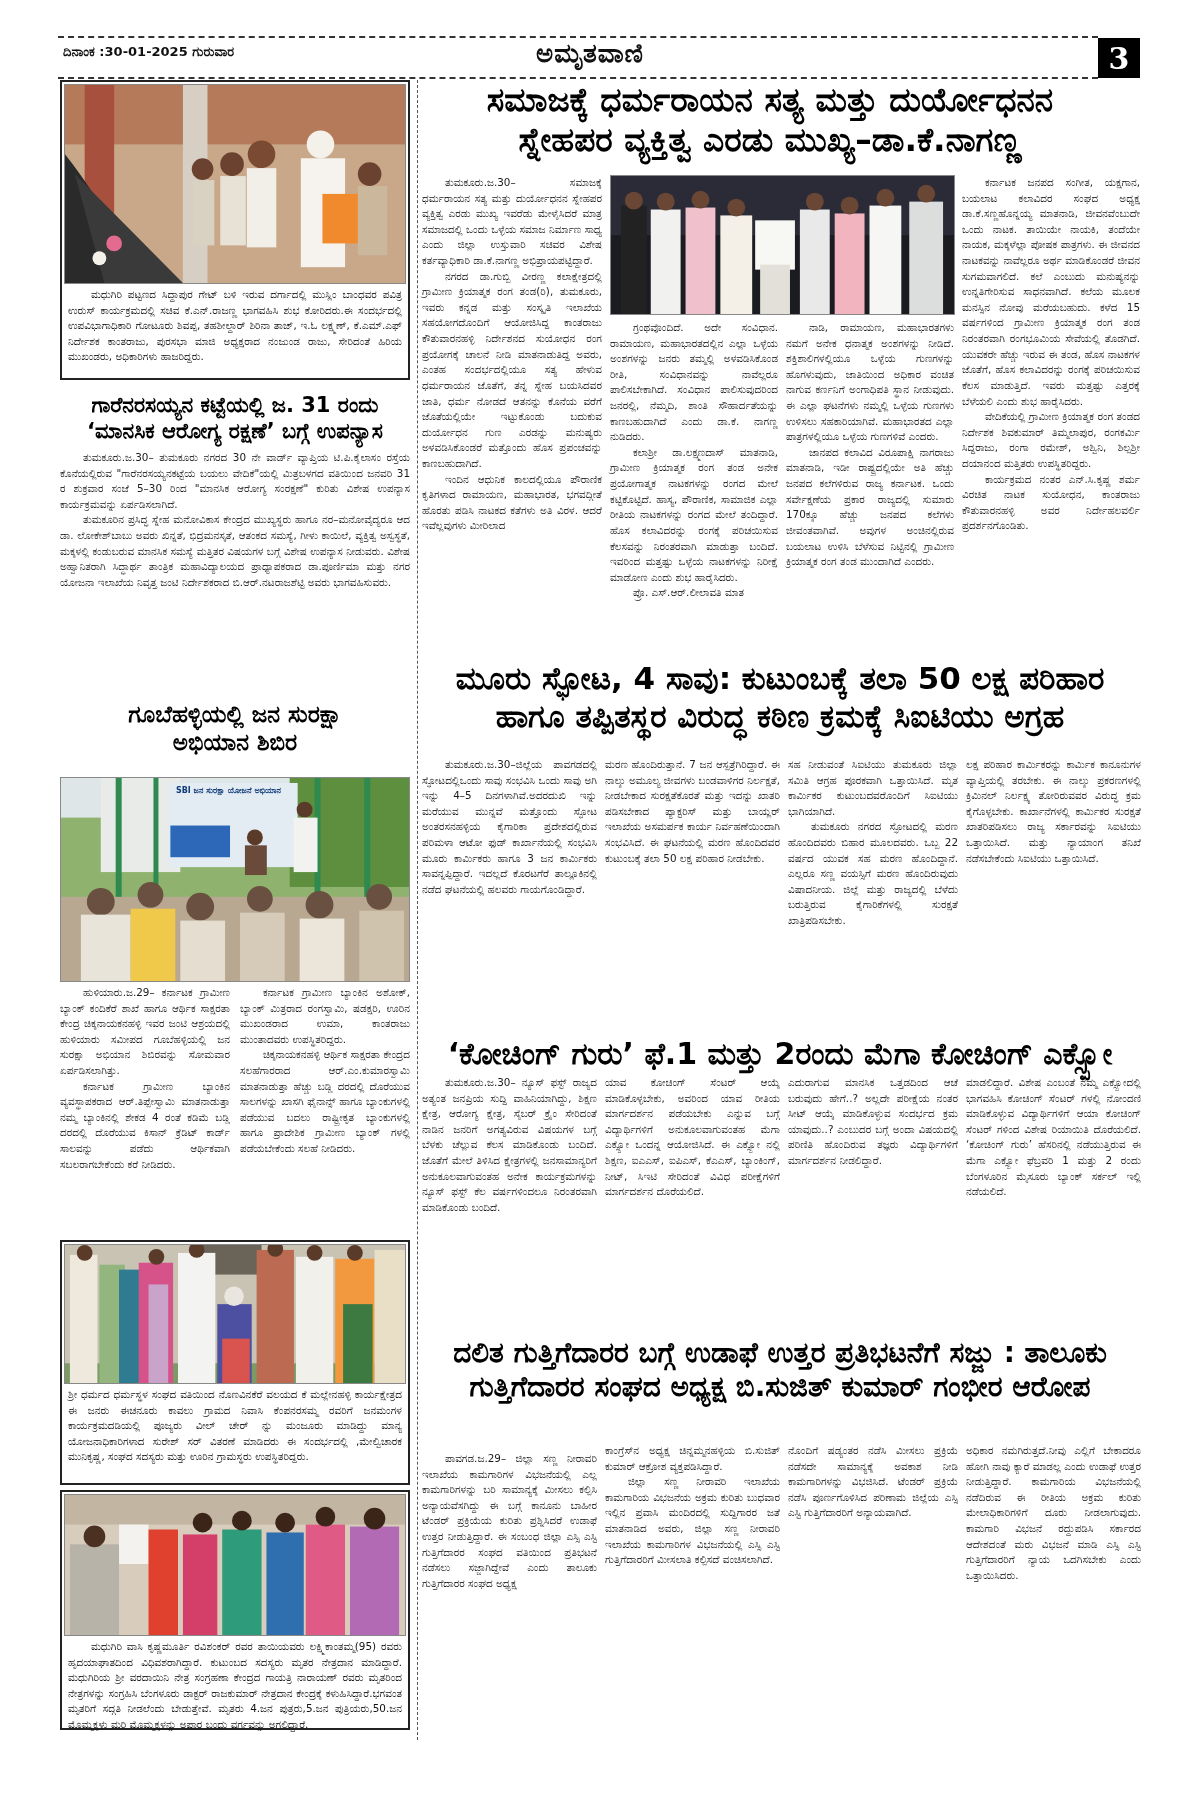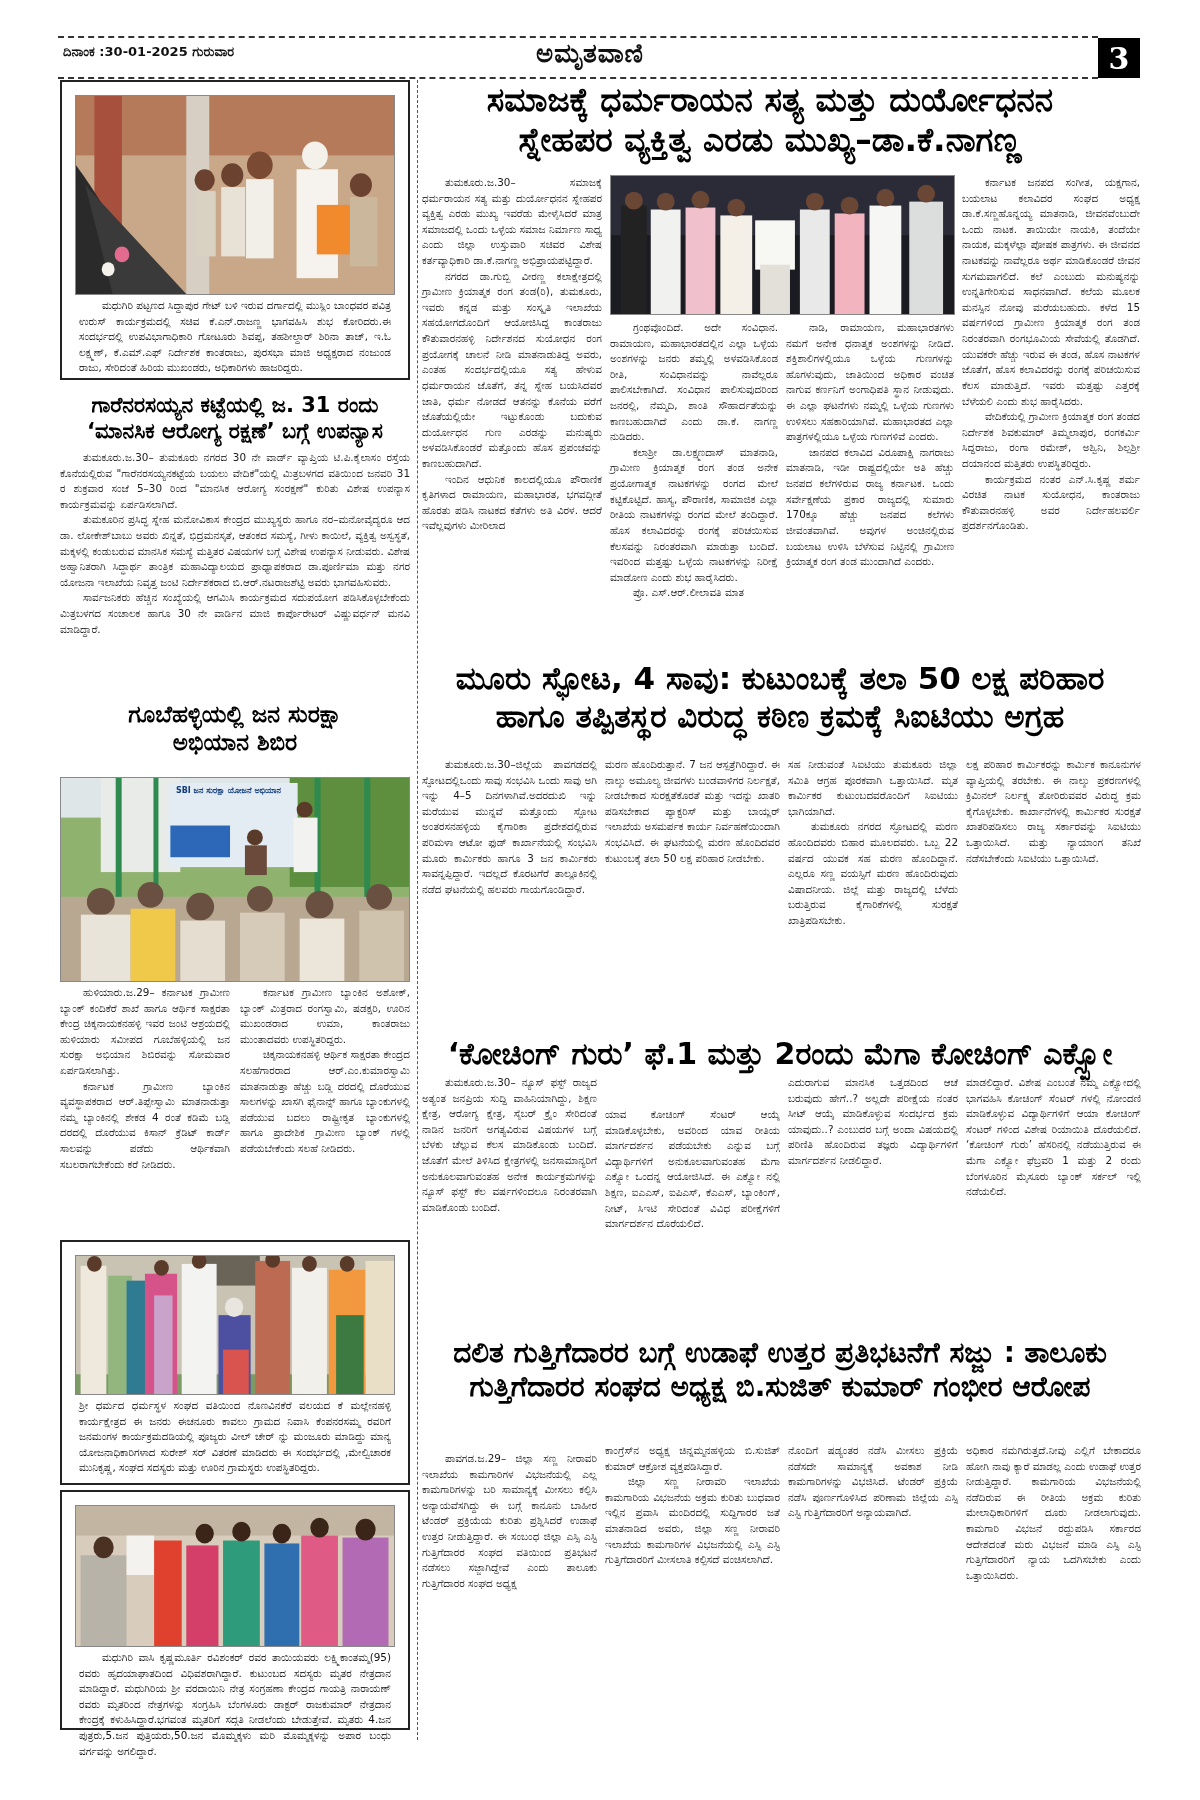--- a/index.html
+++ b/index.html
@@ -11,21 +11,21 @@
   .mast-date { font-size: 13px; font-weight: bold; color: #111; }
   .mast-title { font-size: 26px; font-weight: bold; letter-spacing: 1px; text-align: center; }
   .page-badge { background: #000; color: #fff; font-family: "DejaVu Serif", serif; font-weight: bold; font-size: 30px; display: flex; align-items: center; justify-content: center; }
   .headline { font-weight: bold; text-align: center; line-height: 1.22; color: #000; }
   .h-xl { font-size: 30px; }
   .h-lg { font-size: 25px; }
   .body-text { font-size: 10.4px; line-height: 1.5; text-align: justify; color: #1a1a1a; font-family: "DejaVu Sans", sans-serif; }
   .body-text p { text-indent: 2.2em; }
   .caption-text { font-size: 10.4px; line-height: 1.5; text-align: justify; text-indent: 2.2em; }
   .photo { overflow: hidden; border: 1px solid #888; }
-  .photo-frame { border: 2px solid #222; padding: 13px; background: #fff; }
+  .photo-frame { border: 2px solid #222; padding: 2px; background: #fff; }
 </style>
 </head>
 <body>
 
 <div class="dash-h" style="left:58px; top:36px; width:1040px;"></div>
 <div class="abs mast-date" style="left:63px; top:44px;">ದಿನಾಂಕ :30-01-2025 ಗುರುವಾರ</div>
 <div class="abs mast-title" style="left:440px; top:38px; width:300px;">ಅಮೃತವಾಣಿ</div>
 <div class="abs page-badge" style="left:1098px; top:38px; width:42px; height:40px;">3</div>
 <div class="dash-h" style="left:58px; top:77px; width:1040px;"></div>
 
@@ -56,21 +56,20 @@
   <div class="caption-text" style="padding:3px 4px 0 4px;">ಮಧುಗಿರಿ ಪಟ್ಟಣದ ಸಿದ್ದಾಪುರ ಗೇಟ್ ಬಳಿ ಇರುವ ದರ್ಗಾದಲ್ಲಿ ಮುಸ್ಲಿಂ ಬಾಂಧವರ ಪವಿತ್ರ ಉರುಸ್ ಕಾರ್ಯಕ್ರಮದಲ್ಲಿ ಸಚಿವ ಕೆ.ಎನ್.ರಾಜಣ್ಣ ಭಾಗವಹಿಸಿ ಶುಭ ಕೋರಿದರು.ಈ ಸಂದರ್ಭದಲ್ಲಿ ಉಪವಿಭಾಗಾಧಿಕಾರಿ ಗೋಟೂರು ಶಿವಪ್ಪ, ತಹಶೀಲ್ದಾರ್ ಶಿರಿನಾ ತಾಜ್, ಇ.ಓ ಲಕ್ಷ್ಮಣ್, ಕೆ.ಎಮ್.ಎಫ್ ನಿರ್ದೇಶಕ ಕಾಂತರಾಜು, ಪುರಸಭಾ ಮಾಜಿ ಅಧ್ಯಕ್ಷರಾದ ನಂಜುಂಡ ರಾಜು, ಸೇರಿದಂತೆ ಹಿರಿಯ ಮುಖಂಡರು, ಅಧಿಕಾರಿಗಳು ಹಾಜರಿದ್ದರು.</div>
 </div>
 
 <div class="abs headline h-lg" style="left:60px; top:393px; width:350px; font-size:21px;">
   <div>ಗಾರೆನರಸಯ್ಯನ ಕಟ್ಟೆಯಲ್ಲಿ ಜ. 31 ರಂದು</div>
   <div>‘ಮಾನಸಿಕ ಆರೋಗ್ಯ ರಕ್ಷಣೆ’ ಬಗ್ಗೆ ಉಪನ್ಯಾಸ</div>
 </div>
 <div class="abs body-text" style="left:60px; top:450px; width:350px;">
   <p>ತುಮಕೂರು.ಜ.30– ತುಮಕೂರು ನಗರದ 30 ನೇ ವಾರ್ಡ್ ವ್ಯಾಪ್ತಿಯ ಟಿ.ಪಿ.ಕೈಲಾಸಂ ರಸ್ತೆಯ ಕೊನೆಯಲ್ಲಿರುವ "ಗಾರೆನರಸಯ್ಯನಕಟ್ಟೆಯ ಬಯಲು ವೇದಿಕೆ"ಯಲ್ಲಿ ಮಿತ್ರಬಳಗದ ವತಿಯಿಂದ ಜನವರಿ 31 ರ ಶುಕ್ರವಾರ ಸಂಜೆ 5–30 ರಿಂದ "ಮಾನಸಿಕ ಆರೋಗ್ಯ ಸಂರಕ್ಷಣೆ" ಕುರಿತು ವಿಶೇಷ ಉಪನ್ಯಾಸ ಕಾರ್ಯಕ್ರಮವನ್ನು ಏರ್ಪಡಿಸಲಾಗಿದೆ.</p>
   <p>ತುಮಕೂರಿನ ಪ್ರಸಿದ್ಧ ಸ್ನೇಹ ಮನೋವಿಕಾಸ ಕೇಂದ್ರದ ಮುಖ್ಯಸ್ಥರು ಹಾಗೂ ನರ–ಮನೋವೈದ್ಯರೂ ಆದ ಡಾ. ಲೋಕೇಶ್‌ಬಾಬು ಅವರು ಖಿನ್ನತೆ, ಭಿದ್ರಮನಸ್ಕತೆ, ಆತಂಕದ ಸಮಸ್ಯೆ, ಗೀಳು ಕಾಯಿಲೆ, ವ್ಯಕ್ತಿತ್ವ ಅಸ್ವಸ್ಥತೆ, ಮಕ್ಕಳಲ್ಲಿ ಕಂಡುಬರುವ ಮಾನಸಿಕ ಸಮಸ್ಯೆ ಮತ್ತಿತರ ವಿಷಯಗಳ ಬಗ್ಗೆ ವಿಶೇಷ ಉಪನ್ಯಾಸ ನೀಡುವರು. ವಿಶೇಷ ಅಹ್ವಾನಿತರಾಗಿ ಸಿದ್ಧಾರ್ಥ ತಾಂತ್ರಿಕ ಮಹಾವಿದ್ಯಾಲಯದ ಪ್ರಾಧ್ಯಾಪಕರಾದ ಡಾ.ಪೂರ್ಣಿಮಾ ಮತ್ತು ನಗರ ಯೋಜನಾ ಇಲಾಖೆಯ ನಿವೃತ್ತ ಜಂಟಿ ನಿರ್ದೇಶಕರಾದ ಬಿ.ಆರ್.ನಟರಾಜಶೆಟ್ಟಿ ಅವರು ಭಾಗವಹಿಸುವರು.</p>
-  <p>ಸಾರ್ವಜನಿಕರು ಹೆಚ್ಚಿನ ಸಂಖ್ಯೆಯಲ್ಲಿ ಆಗಮಿಸಿ ಕಾರ್ಯಕ್ರಮದ ಸದುಪಯೋಗ ಪಡಿಸಿಕೊಳ್ಳಬೇಕೆಂದು ಮಿತ್ರಬಳಗದ ಸಂಚಾಲಕ ಹಾಗೂ 30 ನೇ ವಾರ್ಡಿನ ಮಾಜಿ ಕಾರ್ಪೊರೇಟರ್ ವಿಷ್ಣುವರ್ಧನ್ ಮನವಿ ಮಾಡಿದ್ದಾರೆ.</p>
 </div>
 
 <div class="abs headline h-lg" style="left:60px; top:700px; width:350px; font-size:23px;">
   <div>ಗೂಬೆಹಳ್ಳಿಯಲ್ಲಿ ಜನ ಸುರಕ್ಷಾ</div>
   <div>ಅಭಿಯಾನ ಶಿಬಿರ</div>
 </div>
 <div class="abs photo" style="left:60px; top:777px; width:350px; height:205px;">
   <svg width="100%" height="100%" viewBox="0 0 350 205" preserveAspectRatio="none">
     <rect width="350" height="205" fill="#8fb36e"></rect>
     <rect x="0" y="0" width="350" height="40" fill="#dfe6e8"></rect>
@@ -237,21 +236,21 @@
 </div>
 <div class="abs body-text" style="left:966px; top:757px; width:175px;">
   <p style="text-indent:0;">ಲಕ್ಷ ಪರಿಹಾರ ಕಾರ್ಮಿಕರನ್ನು ಕಾರ್ಮಿಕ ಕಾನೂನುಗಳ ವ್ಯಾಪ್ತಿಯಲ್ಲಿ ತರಬೇಕು. ಈ ನಾಲ್ಕು ಪ್ರಕರಣಗಳಲ್ಲಿ ಕ್ರಿಮಿನಲ್ ನಿರ್ಲಕ್ಷ್ಯ ತೋರಿರುವವರ ವಿರುದ್ಧ ಕ್ರಮ ಕೈಗೊಳ್ಳಬೇಕು. ಕಾರ್ಖಾನೆಗಳಲ್ಲಿ ಕಾರ್ಮಿಕರ ಸುರಕ್ಷತೆ ಖಾತರಿಪಡಿಸಲು ರಾಜ್ಯ ಸರ್ಕಾರವನ್ನು ಸಿಐಟಿಯು ಒತ್ತಾಯಿಸಿದೆ. ಮತ್ತು ನ್ಯಾಯಾಂಗ ತನಿಖೆ ನಡೆಸಬೇಕೆಂದು ಸಿಐಟಿಯು ಒತ್ತಾಯಿಸಿದೆ.</p>
 </div>
 
 <div class="abs headline h-xl" style="left:420px; top:1036px; width:720px; font-size:30px;">‘ಕೋಚಿಂಗ್ ಗುರು’ ಫೆ.1 ಮತ್ತು 2ರಂದು ಮೆಗಾ ಕೋಚಿಂಗ್ ಎಕ್ಸ್ಪೋ</div>
 <div class="abs body-text" style="left:422px; top:1075px; width:175px;">
   <p>ತುಮಕೂರು.ಜ.30– ನ್ಯೂಸ್ ಫಸ್ಟ್ ರಾಜ್ಯದ ಅತ್ಯಂತ ಜನಪ್ರಿಯ ಸುದ್ದಿ ವಾಹಿನಿಯಾಗಿದ್ದು, ಶಿಕ್ಷಣ ಕ್ಷೇತ್ರ, ಆರೋಗ್ಯ ಕ್ಷೇತ್ರ, ಸೈಬರ್ ಕ್ರೈಂ ಸೇರಿದಂತೆ ನಾಡಿನ ಜನರಿಗೆ ಅಗತ್ಯವಿರುವ ವಿಷಯಗಳ ಬಗ್ಗೆ ಬೆಳಕು ಚೆಲ್ಲುವ ಕೆಲಸ ಮಾಡಿಕೊಂಡು ಬಂದಿದೆ. ಜೊತೆಗೆ ಮೇಲೆ ತಿಳಿಸಿದ ಕ್ಷೇತ್ರಗಳಲ್ಲಿ ಜನಸಾಮಾನ್ಯರಿಗೆ ಅನುಕೂಲವಾಗುವಂತಹ ಅನೇಕ ಕಾರ್ಯಕ್ರಮಗಳನ್ನು ನ್ಯೂಸ್ ಫಸ್ಟ್ ಕೆಲ ವರ್ಷಗಳಿಂದಲೂ ನಿರಂತರವಾಗಿ ಮಾಡಿಕೊಂಡು ಬಂದಿದೆ.</p>
 </div>
 <div class="abs body-text" style="left:605px; top:1075px; width:175px;">
-  <p style="text-indent:0;margin-top:32px;">ಯಾವ ಕೋಚಿಂಗ್ ಸೆಂಟರ್ ಆಯ್ಕೆ ಮಾಡಿಕೊಳ್ಳಬೇಕು, ಅವರಿಂದ ಯಾವ ರೀತಿಯ ಮಾರ್ಗದರ್ಶನ ಪಡೆಯಬೇಕು ಎನ್ನುವ ಬಗ್ಗೆ ವಿದ್ಯಾರ್ಥಿಗಳಿಗೆ ಅನುಕೂಲವಾಗುವಂತಹ ಮೆಗಾ ಎಕ್ಸ್ಪೋ ಒಂದನ್ನ ಆಯೋಜಿಸಿದೆ. ಈ ಎಕ್ಸ್ಪೋ ನಲ್ಲಿ ಶಿಕ್ಷಣ, ಐಎಎಸ್, ಐಪಿಎಸ್, ಕೆಎಎಸ್, ಬ್ಯಾಂಕಿಂಗ್, ನೀಟ್, ಸಿಇಟಿ ಸೇರಿದಂತೆ ವಿವಿಧ ಪರೀಕ್ಷೆಗಳಿಗೆ ಮಾರ್ಗದರ್ಶನ ದೊರೆಯಲಿದೆ.</p>
+  <p style="text-indent:0;">ಯಾವ ಕೋಚಿಂಗ್ ಸೆಂಟರ್ ಆಯ್ಕೆ ಮಾಡಿಕೊಳ್ಳಬೇಕು, ಅವರಿಂದ ಯಾವ ರೀತಿಯ ಮಾರ್ಗದರ್ಶನ ಪಡೆಯಬೇಕು ಎನ್ನುವ ಬಗ್ಗೆ ವಿದ್ಯಾರ್ಥಿಗಳಿಗೆ ಅನುಕೂಲವಾಗುವಂತಹ ಮೆಗಾ ಎಕ್ಸ್ಪೋ ಒಂದನ್ನ ಆಯೋಜಿಸಿದೆ. ಈ ಎಕ್ಸ್ಪೋ ನಲ್ಲಿ ಶಿಕ್ಷಣ, ಐಎಎಸ್, ಐಪಿಎಸ್, ಕೆಎಎಸ್, ಬ್ಯಾಂಕಿಂಗ್, ನೀಟ್, ಸಿಇಟಿ ಸೇರಿದಂತೆ ವಿವಿಧ ಪರೀಕ್ಷೆಗಳಿಗೆ ಮಾರ್ಗದರ್ಶನ ದೊರೆಯಲಿದೆ.</p>
 </div>
 <div class="abs body-text" style="left:788px; top:1075px; width:170px;">
   <p style="text-indent:0;">ಎದುರಾಗುವ ಮಾನಸಿಕ ಒತ್ತಡದಿಂದ ಆಚೆ ಬರುವುದು ಹೇಗೆ..? ಅಲ್ಲದೇ ಪರೀಕ್ಷೆಯ ನಂತರ ಸೀಟ್ ಆಯ್ಕೆ ಮಾಡಿಕೊಳ್ಳುವ ಸಂದರ್ಭದ ಕ್ರಮ ಯಾವುದು..? ಎಂಬುದರ ಬಗ್ಗೆ ಅಂದಾ ವಿಷಯದಲ್ಲಿ ಪರಿಣಿತಿ ಹೊಂದಿರುವ ತಜ್ಞರು ವಿದ್ಯಾರ್ಥಿಗಳಿಗೆ ಮಾರ್ಗದರ್ಶನ ನೀಡಲಿದ್ದಾರೆ.</p>
 </div>
 <div class="abs body-text" style="left:966px; top:1075px; width:175px;">
   <p style="text-indent:0;">ಮಾಡಲಿದ್ದಾರೆ. ವಿಶೇಷ ಎಂಬಂತೆ ನಮ್ಮ ಎಕ್ಸ್ಪೋದಲ್ಲಿ ಭಾಗವಹಿಸಿ ಕೋಚಿಂಗ್ ಸೆಂಟರ್ ಗಳಲ್ಲಿ ನೋಂದಣಿ ಮಾಡಿಕೊಳ್ಳುವ ವಿದ್ಯಾರ್ಥಿಗಳಿಗೆ ಆಯಾ ಕೋಚಿಂಗ್ ಸೆಂಟರ್ ಗಳಿಂದ ವಿಶೇಷ ರಿಯಾಯಿತಿ ದೊರೆಯಲಿದೆ. ‘ಕೋಚಿಂಗ್ ಗುರು’ ಹೆಸರಿನಲ್ಲಿ ನಡೆಯುತ್ತಿರುವ ಈ ಮೆಗಾ ಎಕ್ಸ್ಪೋ ಫೆಬ್ರವರಿ 1 ಮತ್ತು 2 ರಂದು ಬೆಂಗಳೂರಿನ ಮೈಸೂರು ಬ್ಯಾಂಕ್ ಸರ್ಕಲ್ ಇಲ್ಲಿ ನಡೆಯಲಿದೆ.</p>
 </div>
 
 <div class="abs headline h-xl" style="left:420px; top:1336px; width:720px; font-size:28px;">
   <div>ದಲಿತ ಗುತ್ತಿಗೆದಾರರ ಬಗ್ಗೆ ಉಡಾಫೆ ಉತ್ತರ ಪ್ರತಿಭಟನೆಗೆ ಸಜ್ಜು : ತಾಲೂಕು</div>

